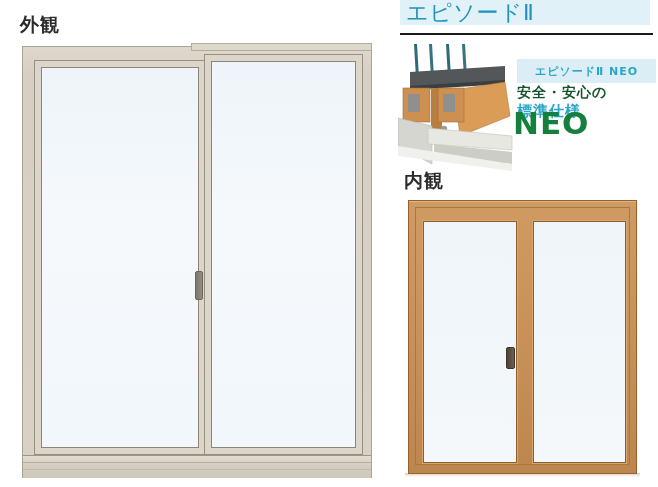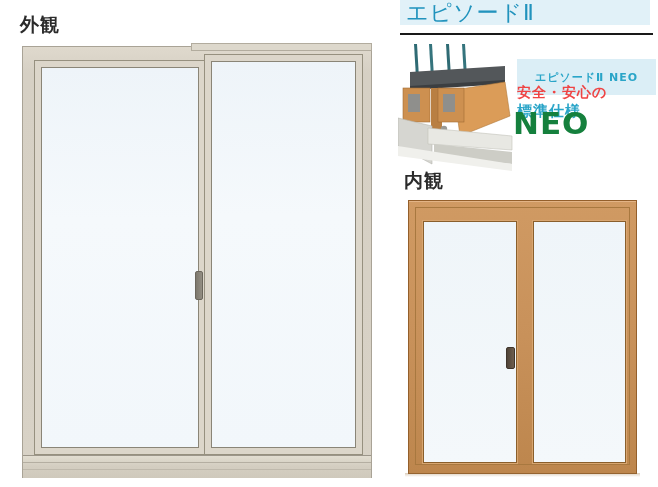--- a/index.html
+++ b/index.html
@@ -61,25 +61,25 @@
     font-size:22px;font-weight:normal;padding-left:6px;letter-spacing:1px;
     color:#2193bd;
   }
   #header-rule{left:400px;top:33px;width:253px;height:2px;background:#191919;}
 
   
   #cross-section{left:398px;top:44px;width:116px;height:133px;}
 
   
   #neo-badge{
-    left:517px;top:59px;width:139px;height:36px;
+    left:517px;top:59px;width:139px;height:24px;
     background:#dbeef6;display:flex;align-items:center;justify-content:center;
     font-size:11px;font-weight:bold;color:#2aa5c8;letter-spacing:1px;
   }
-  #caption1{left:517px;top:84px;font-size:14px;font-weight:bold;color:#ef4444;letter-spacing:1px;}
+  #caption1{left:517px;top:84px;font-size:14px;font-weight:bold;color:#14532d;letter-spacing:1px;}
   #caption2{left:517px;top:102px;font-size:15px;font-weight:bold;color:#2aa5c8;letter-spacing:1px;}
   #neo-big{
     left:513px;top:106px;font-size:31px;font-weight:bold;color:#15803d;
     letter-spacing:1px;line-height:1.1;text-align:right;
   }
 
   
   #int-window{
     left:408px;top:200px;width:229px;height:274px;
     background:linear-gradient(180deg,#d09a63 0%,#c8915a 50%,#bd864d 100%);

